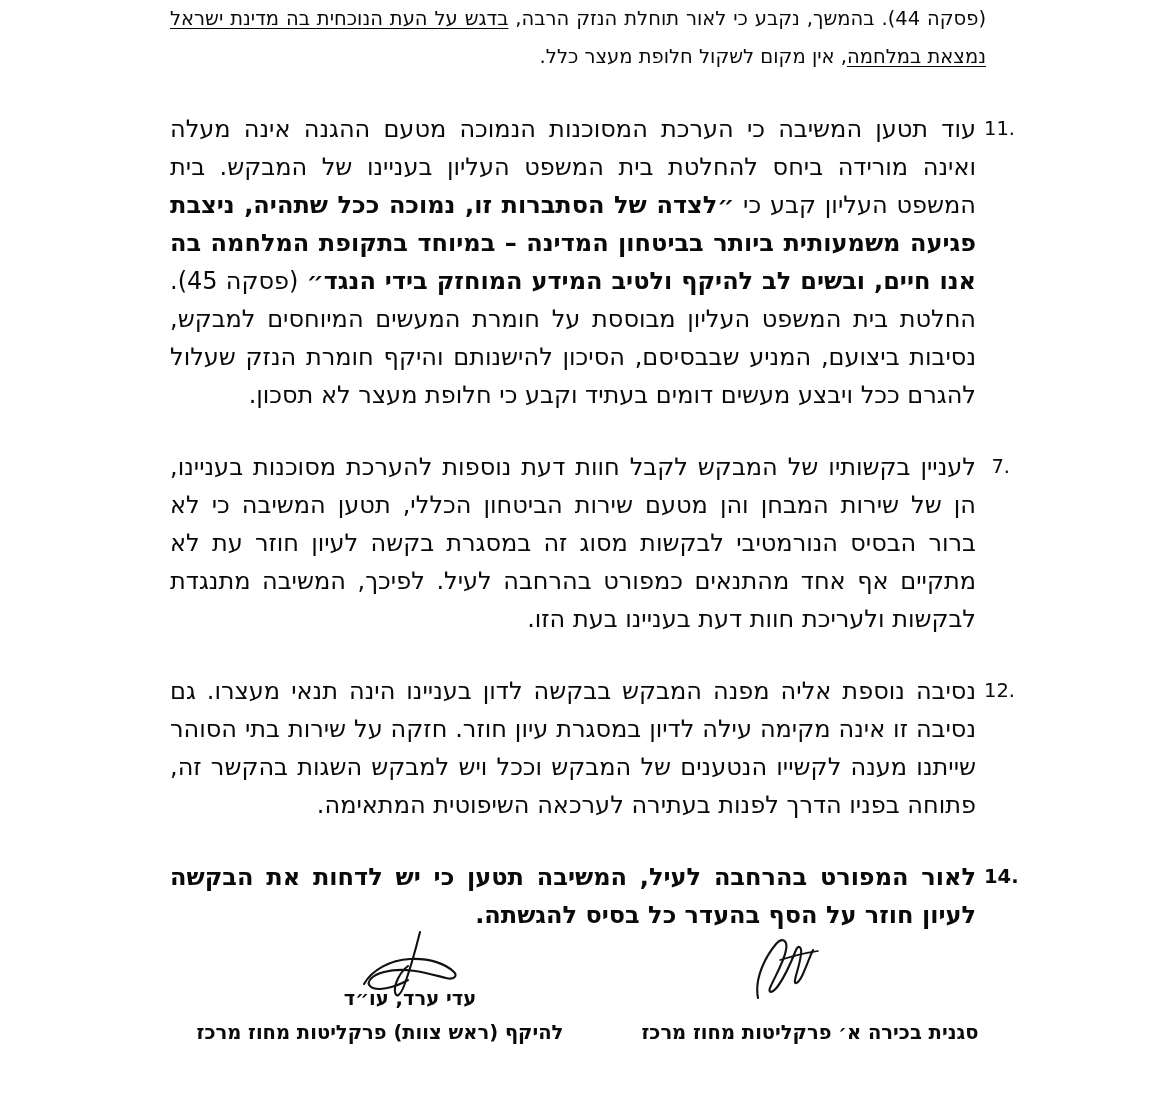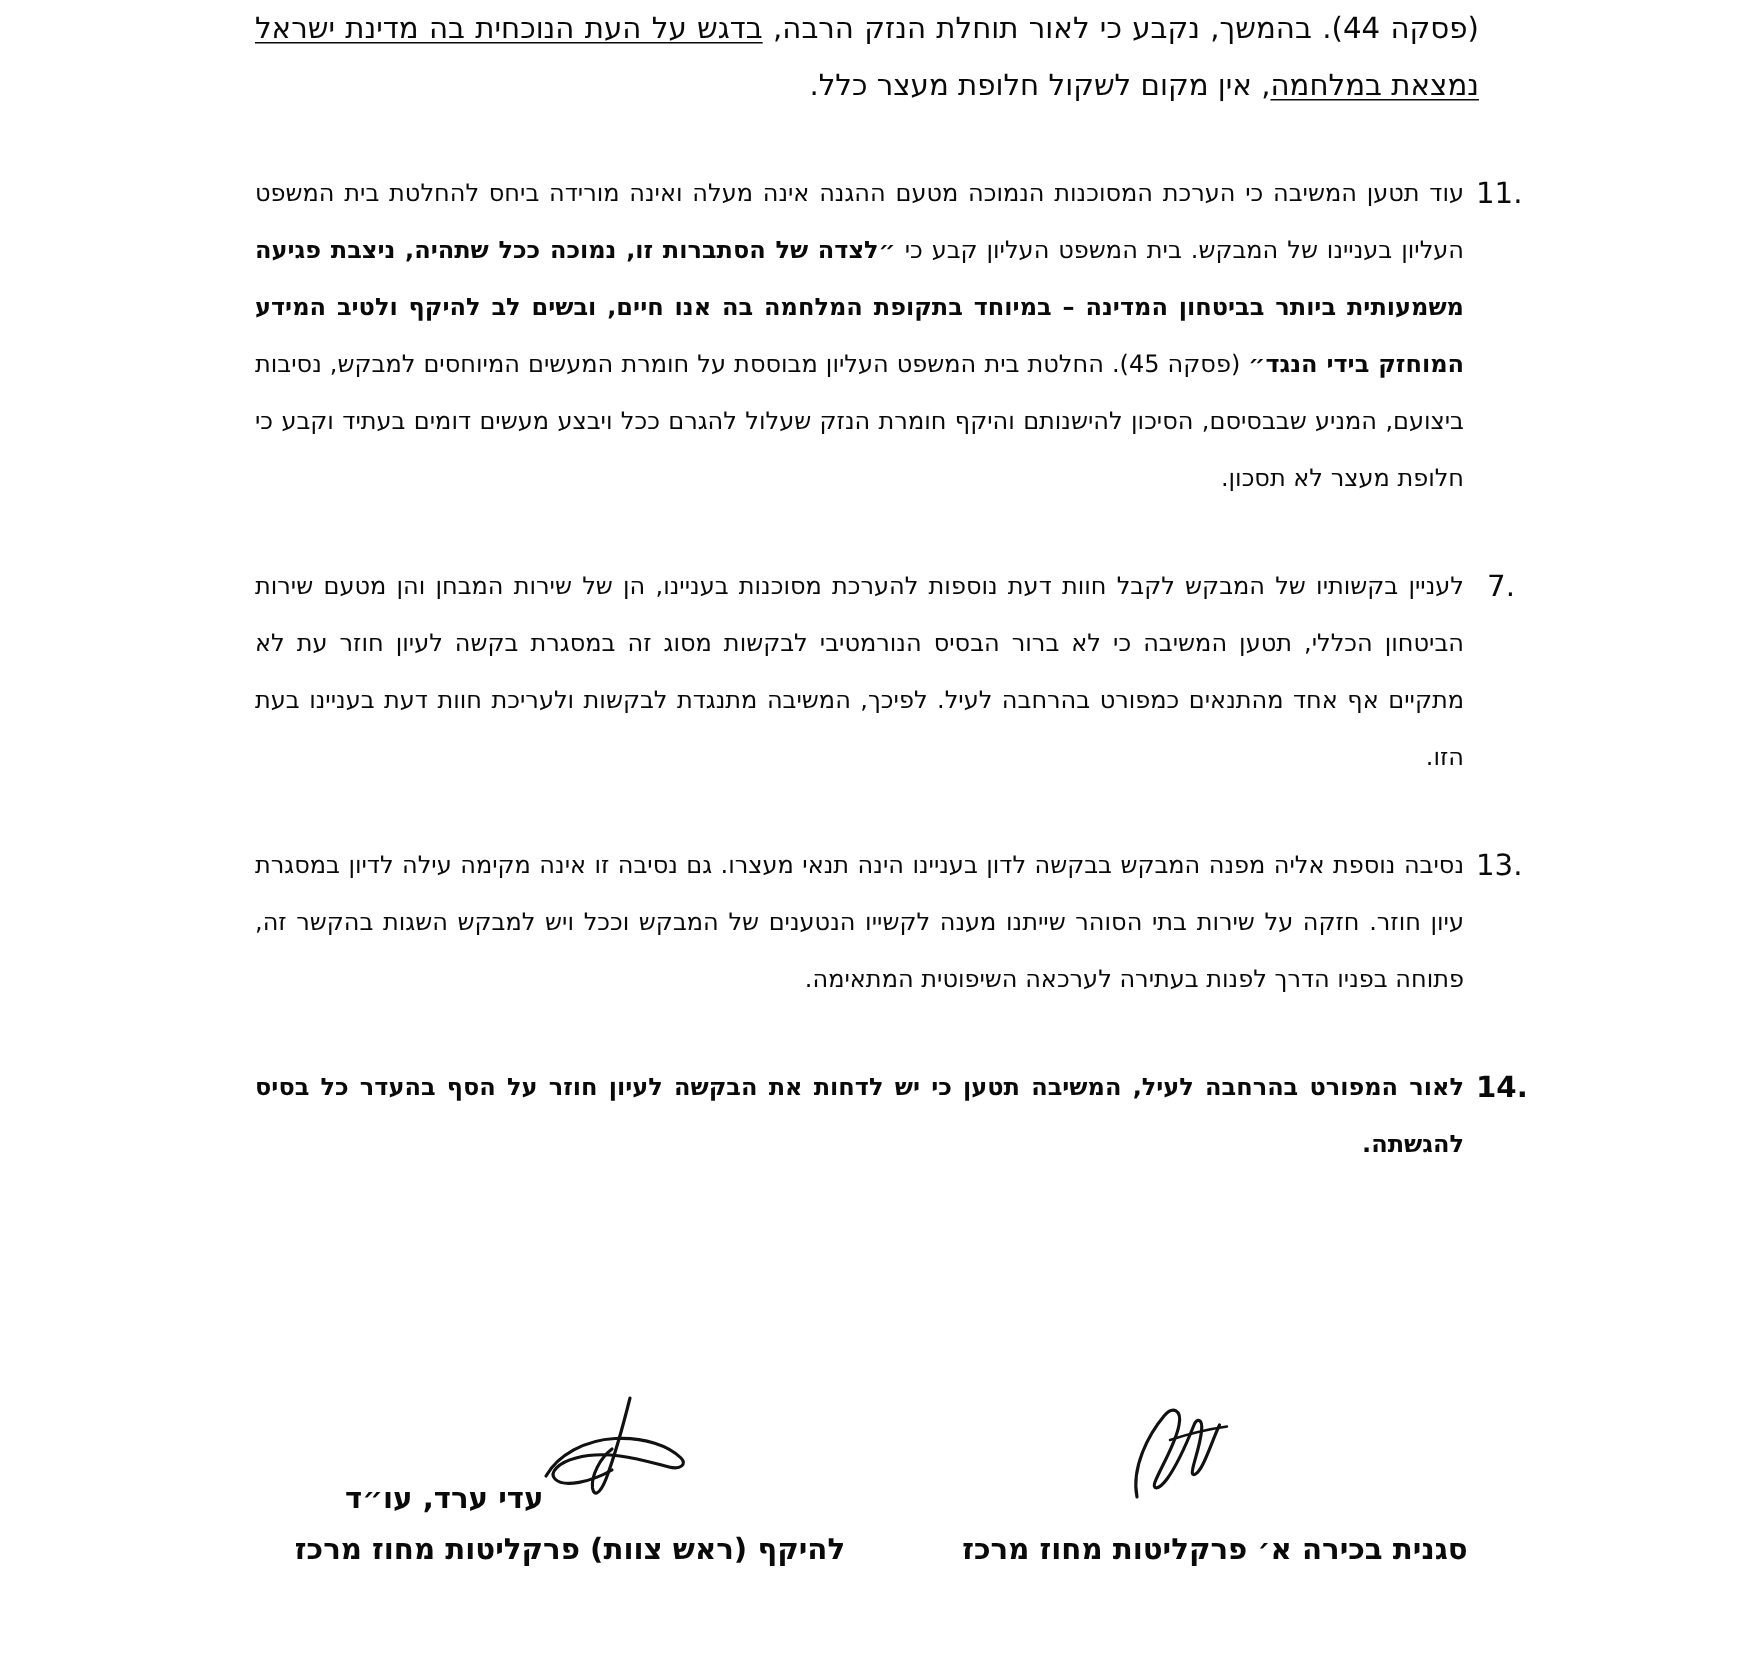--- a/index.html
+++ b/index.html
@@ -57,21 +57,21 @@
     font-size: 19.5px;
     line-height: 38px;
     text-align: right;
     padding-left: 8px;
     box-sizing: border-box;
     unicode-bidi: plaintext;
     direction: ltr;
   }
   .num-para .ptext {
     flex: 1 1 auto;
-    font-size: 16px;
+    font-size: 24px;
     line-height: 38px;
     text-align: justify;
     text-justify: inter-word;
     direction: rtl;
   }
   .num-para.bold .ptext {
     font-weight: bold;
   }
   .num-para.bold .num {
     font-weight: bold;
@@ -107,21 +107,21 @@
     height: 92px;
   }
   .sig-name {
     position: absolute;
     bottom: 0;
     right: 0;
     left: 0;
     font-size: 19.5px;
     font-weight: bold;
     line-height: 26px;
-    text-align: left;
+    text-align: center;
     padding-right: 70px;
     box-sizing: border-box;
   }
   .sig-left .sig-name { padding-right: 0; padding-left: 60px; }
   .sig-title {
     font-size: 19.5px;
     font-weight: bold;
     line-height: 30px;
     text-align: center;
     margin-top: 6px;
@@ -150,21 +150,21 @@
       <div class="num">11.</div>
       <div class="ptext"><span>עוד תטען המשיבה כי הערכת המסוכנות הנמוכה מטעם ההגנה אינה מעלה ואינה מורידה ביחס להחלטת בית המשפט העליון בעניינו של המבקש. בית המשפט העליון קבע כי </span><b class="bd">״לצדה של הסתברות זו, נמוכה ככל שתהיה, ניצבת פגיעה משמעותית ביותר בביטחון המדינה – במיוחד בתקופת המלחמה בה אנו חיים, ובשים לב להיקף ולטיב המידע המוחזק בידי הנגד״</b><span> (פסקה 45). החלטת בית המשפט העליון מבוססת על חומרת המעשים המיוחסים למבקש, נסיבות ביצועם, המניע שבבסיסם, הסיכון להישנותם והיקף חומרת הנזק שעלול להגרם ככל ויבצע מעשים דומים בעתיד וקבע כי חלופת מעצר לא תסכון.</span></div>
     </div>
 
     <div class="num-para">
       <div class="num">7.</div>
       <div class="ptext"><span>לעניין בקשותיו של המבקש לקבל חוות דעת נוספות להערכת מסוכנות בעניינו, הן של שירות המבחן והן מטעם שירות הביטחון הכללי, תטען המשיבה כי לא ברור הבסיס הנורמטיבי לבקשות מסוג זה במסגרת בקשה לעיון חוזר עת לא מתקיים אף אחד מהתנאים כמפורט בהרחבה לעיל. לפיכך, המשיבה מתנגדת לבקשות ולעריכת חוות דעת בעניינו בעת הזו.</span></div>
     </div>
 
     <div class="num-para">
-      <div class="num">13.</div>
+      <div class="num">12.</div>
       <div class="ptext"><span>נסיבה נוספת אליה מפנה המבקש בבקשה לדון בעניינו הינה תנאי מעצרו. גם נסיבה זו אינה מקימה עילה לדיון במסגרת עיון חוזר. חזקה על שירות בתי הסוהר שייתנו מענה לקשייו הנטענים של המבקש וככל ויש למבקש השגות בהקשר זה, פתוחה בפניו הדרך לפנות בעתירה לערכאה השיפוטית המתאימה.</span></div>
     </div>
 
     <div class="num-para bold">
       <div class="num">14.</div>
       <div class="ptext"><span>לאור המפורט בהרחבה לעיל, המשיבה תטען כי יש לדחות את הבקשה לעיון חוזר על הסף בהעדר כל בסיס להגשתה.</span></div>
     </div>
 
   </div>
 

